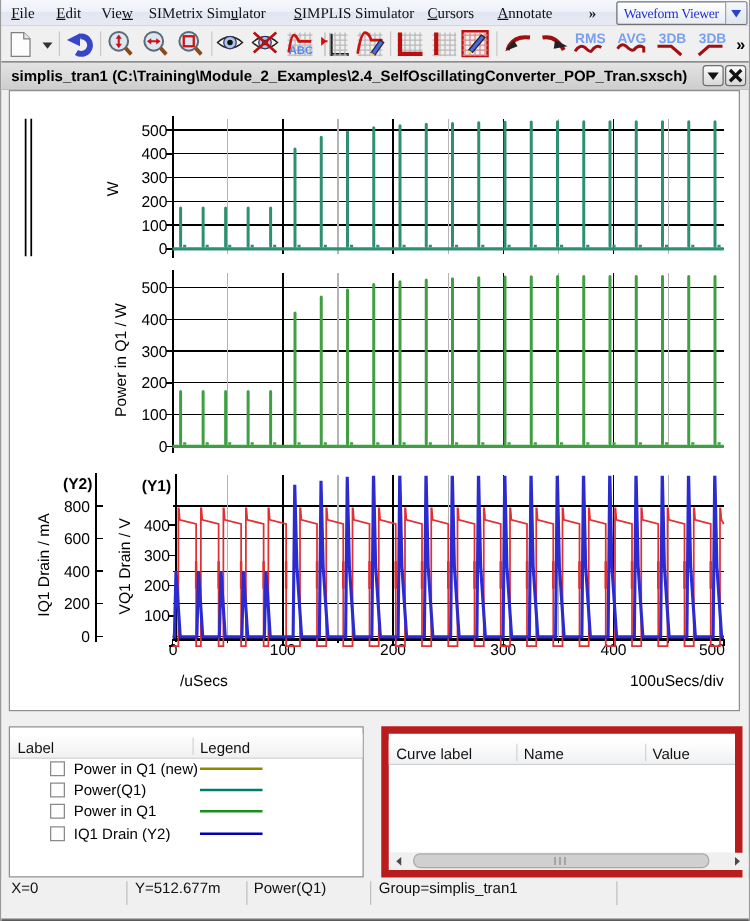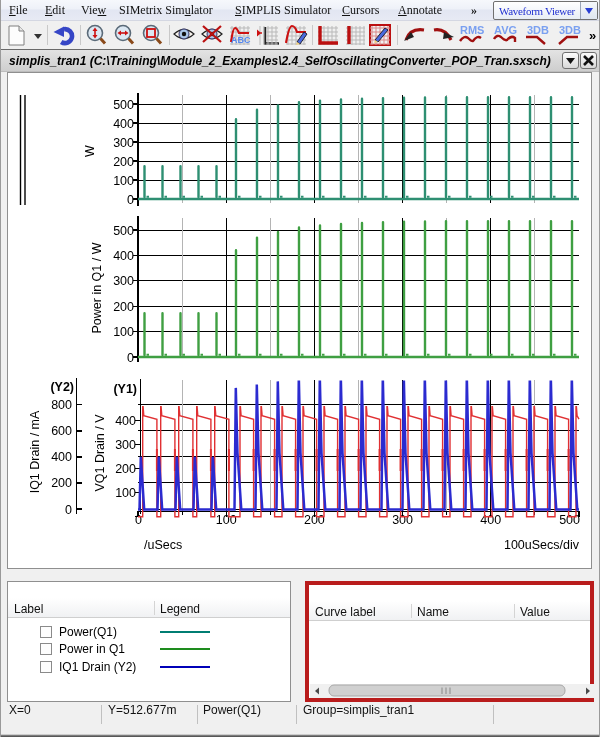--- a/index.html
+++ b/index.html
@@ -14,31 +14,31 @@
   background:linear-gradient(#ffffff,#e8edf5);padding-left:20px; }
 .combo .txt { position:absolute; left:5px; top:3px; font-size:11px; letter-spacing:-0.3px; color:#1f2fd0; }
 .combo .btn { position:absolute; right:0; top:0; width:17px; height:17px;
   border-left:1px solid #9aa4b8; background:linear-gradient(#f4f7fb,#dfe6f0); }
 .combo .btn:after { content:""; position:absolute; left:4px; top:6px;
   border:4px solid transparent; border-top:6px solid #2a3fd4; }
 .toolbar { position:absolute; left:0; top:21px; width:600px; height:28px; background:#f0f0f0; }
 .tsep { position:absolute; top:4px; width:1px; height:20px; background:#c9c9c9; }
 .titlebar { position:absolute; left:0; top:49px; width:600px; height:23px;
   background:linear-gradient(#e3e3e3,#cecece); border-top:1px solid #6a6a6a;
-  border-bottom:1px solid #bdbdbd;font-style:italic; }
+  border-bottom:1px solid #bdbdbd; }
 .titlebar .t { position:absolute; left:8px; top:4px; font-size:12px; font-weight:bold; color:#000; }
 .wbtn { position:absolute; top:2px; width:17px; height:17px; border:1px solid #707070;
   border-radius:3px; background:linear-gradient(#fcfcfc,#d8d8d8); text-align:center; }
 .graph { position:absolute; left:6px; top:72px; width:585px; height:497px;
   background:#fff; border:1px solid #8f8f8f; }
 .panelL { position:absolute; left:6px;  top:581px; width:284px; height:121px;
   background:#fff; border:1px solid #8f8f8f; }
 .panelR { position:absolute; left:304px; top:581px; width:289px; height:121px;
-  background:#fff; border:4px solid #b91c1c; }
-.thead { position:absolute; left:0px; right:0px; top:16px; height:20px;
+  background:#fff; border:6px solid #b91c1c; }
+.thead { position:absolute; left:0px; right:0px; top:5px; height:20px;
   background:linear-gradient(#ffffff,#f0f1f3); border-bottom:1px solid #cfcfcf; }
 .thead span { position:absolute; top:4px; font-size:12px; color:#111; }
 .hsep { position:absolute; top:3px; width:1px; height:14px; background:#d4d4d4; }
 .lrow { position:absolute; left:2px; height:17px; width:280px; font-size:12px; }
 .cb { position:absolute; left:30px; top:2px; width:12px; height:12px; background:#fdfdfd;
   border:1px solid #8a8a8a; }
 .ltxt { position:absolute; left:49px; top:1px; color:#000; }
 .lline { position:absolute; left:150px; top:7px; width:50px; height:2px; }
 .sbar { position:absolute; left:1px; right:1px; bottom:1px; height:13px; background:#f1f1f1; }
 .statusbar { position:absolute; left:0; top:703px; width:600px; height:31px; background:#f0f0f0;
@@ -383,20 +383,25 @@
       </g>
 </svg>
 </div>
 
 <div class="panelL">
  <div class="thead">
       <span style="left:6px">Label</span>
       <span style="left:152px">Legend</span>
   <div class="hsep" style="left:146px"></div>
     </div>
+ <div class="lrow" style="top:25.0px">
+      <span class="cb"></span>
+      <span class="ltxt">Power in Q1 (new)</span>
+      <span class="lline" style="background:#8a8a00"></span>
+    </div>
     <div class="lrow" style="top:42.2px">
       <span class="cb"></span>
       <span class="ltxt">Power(Q1)</span>
       <span class="lline" style="background:#007d72"></span>
     </div>
     <div class="lrow" style="top:59.4px">
       <span class="cb"></span>
       <span class="ltxt">Power in Q1</span>
       <span class="lline" style="background:#1e8c1e"></span>
     </div>

